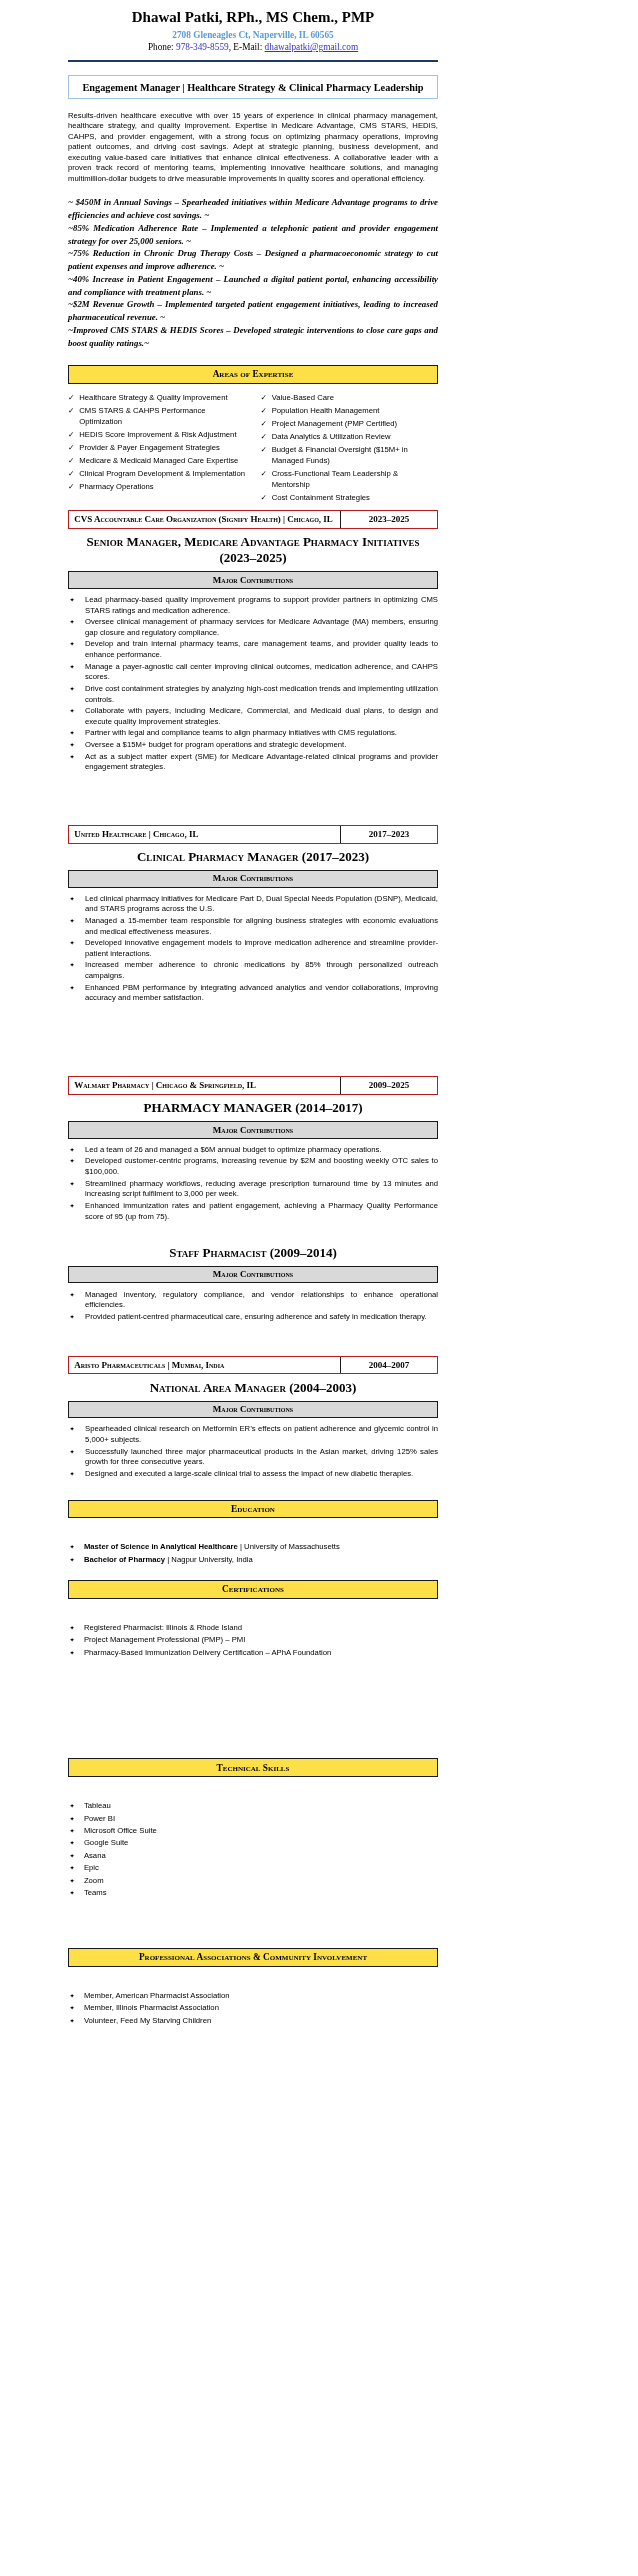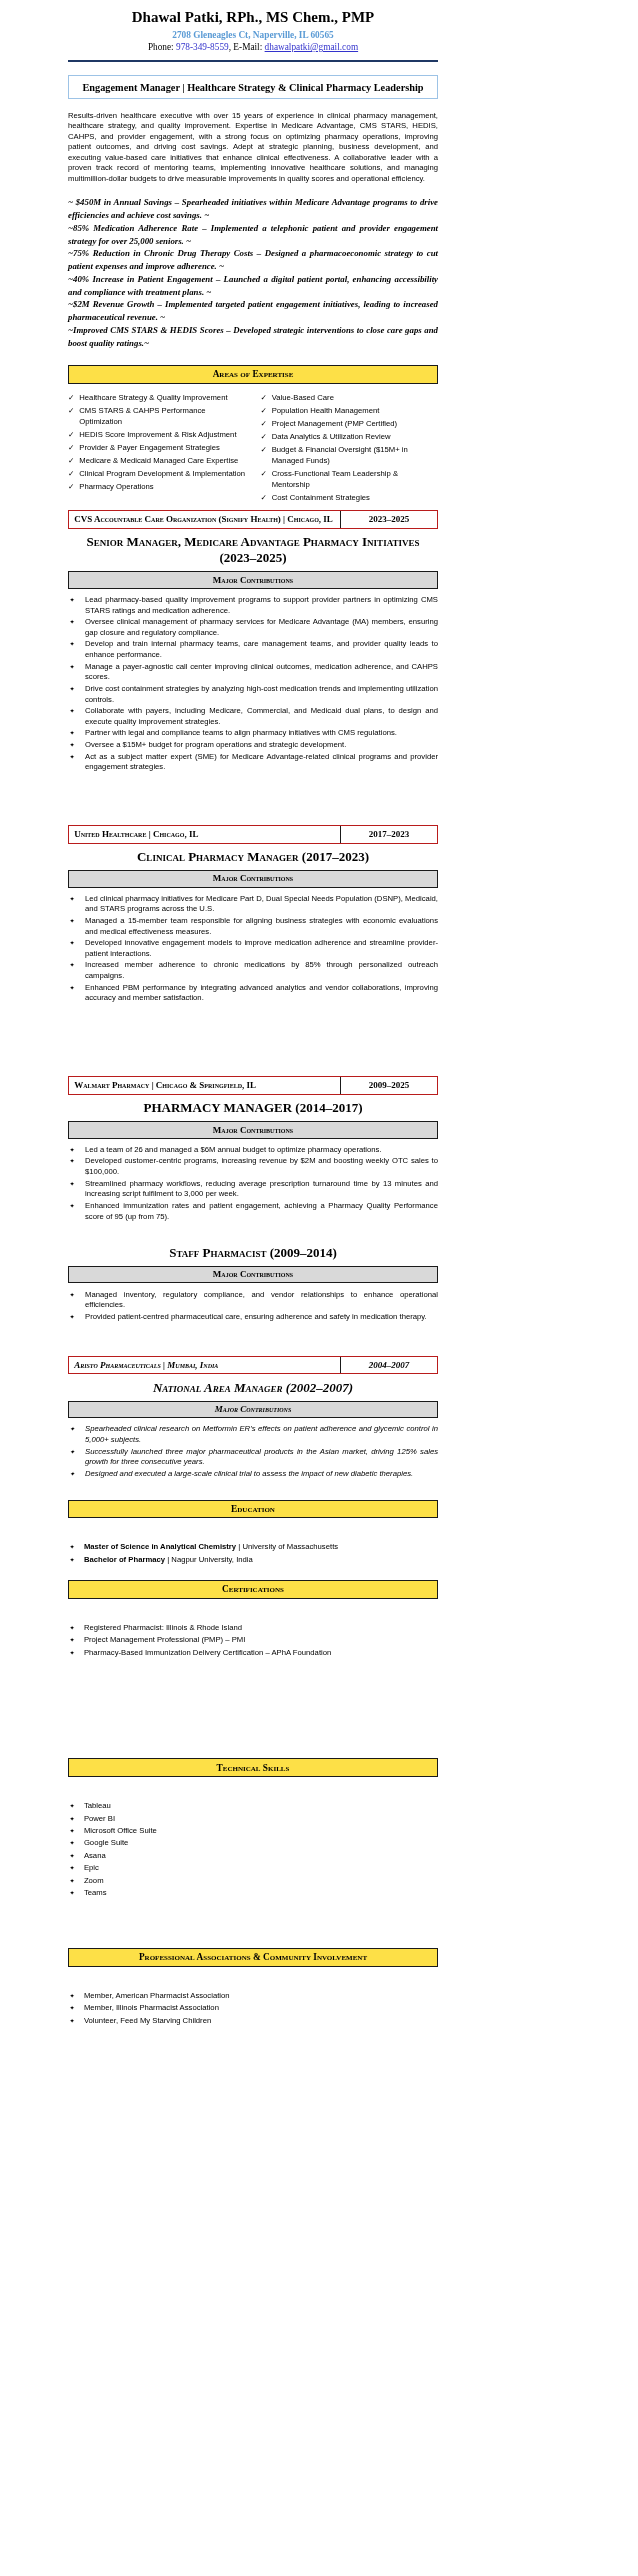--- a/index.html
+++ b/index.html
@@ -60,21 +60,21 @@
   .role-gap{margin-top:23px;}
   .mc-bar{background:#D9D9D9;border:1px solid #1a1a1a;text-align:center;
        font-family:"Liberation Serif",serif;font-variant:small-caps;
        font-weight:700;font-size:9px;padding:2.6px 2.1px 3.1px;}
   .bullets{margin-top:6.2px;}
   .bullet{display:flex;margin:1px 0;}
   .bullet .glyph{flex:0 0 15.5px;font-size:6.2px;line-height:10.3px;padding-left:1.5px;}
   .bullet .txt{flex:1;font-size:7.7px;line-height:1.38;text-align:justify;}
   #job-1{margin-top:52px;}
   #job-2{margin-top:72px;}
-  #job-3{margin-top:33px;font-style:italic;}
+  #job-3{margin-top:33px;}
 
   
   .plain-list{margin-top:24px;}
   .edu-list{margin-top:24px;}
   .li{display:flex;margin:1.5px 0;}
   .li .glyph{flex:0 0 14.4px;font-size:6.2px;line-height:10.3px;padding-left:1.5px;}
   .li .txt{flex:1;font-size:7.7px;line-height:1.42;}
   .li .txt b{font-weight:700;}
 </style>
 </head>
@@ -283,21 +283,21 @@
           <span class="txt">Provided patient-centred pharmaceutical care, ensuring adherence and safety in medication therapy.</span>
         </div>
     </div>
   </div>
 
   <div id="job-3">
     <div class="company-row">
       <div class="company-cell">Aristo Pharmaceuticals | Mumbai, India</div>
       <div class="dates-cell">2004–2007</div>
     </div>
-    <div class="role-title">National Area Manager (2002–2007)</div>
+    <div class="role-title">National Area Manager (2004–2003)</div>
     <div class="mc-bar">Major Contributions</div>
     <div class="bullets">
       <div class="bullet">
           <span class="glyph">✦</span>
           <span class="txt">Spearheaded clinical research on Metformin ER’s effects on patient adherence and glycemic control in 5,000+ subjects.</span>
         </div>
       <div class="bullet">
           <span class="glyph">✦</span>
           <span class="txt">Successfully launched three major pharmaceutical products in the Asian market, driving 125% sales growth for three consecutive years.</span>
         </div>
@@ -305,21 +305,21 @@
           <span class="glyph">✦</span>
           <span class="txt">Designed and executed a large-scale clinical trial to assess the impact of new diabetic therapies.</span>
         </div>
     </div>
   </div>
 
   <div class="bar" id="sec-education">Education</div>
   <div class="edu-list">
     <div class="li">
         <span class="glyph">✦</span>
-        <span class="txt"><b>Master of Science in Analytical Chemistry</b><span> | University of Massachusetts</span></span>
+        <span class="txt"><b>Master of Science in Analytical Healthcare</b><span> | University of Massachusetts</span></span>
       </div>
     <div class="li">
         <span class="glyph">✦</span>
         <span class="txt"><b>Bachelor of Pharmacy</b><span> | Nagpur University, India</span></span>
       </div>
   </div>
 
   <div class="bar" id="sec-certifications">Certifications</div>
   <div class="plain-list">
     <div class="li">

